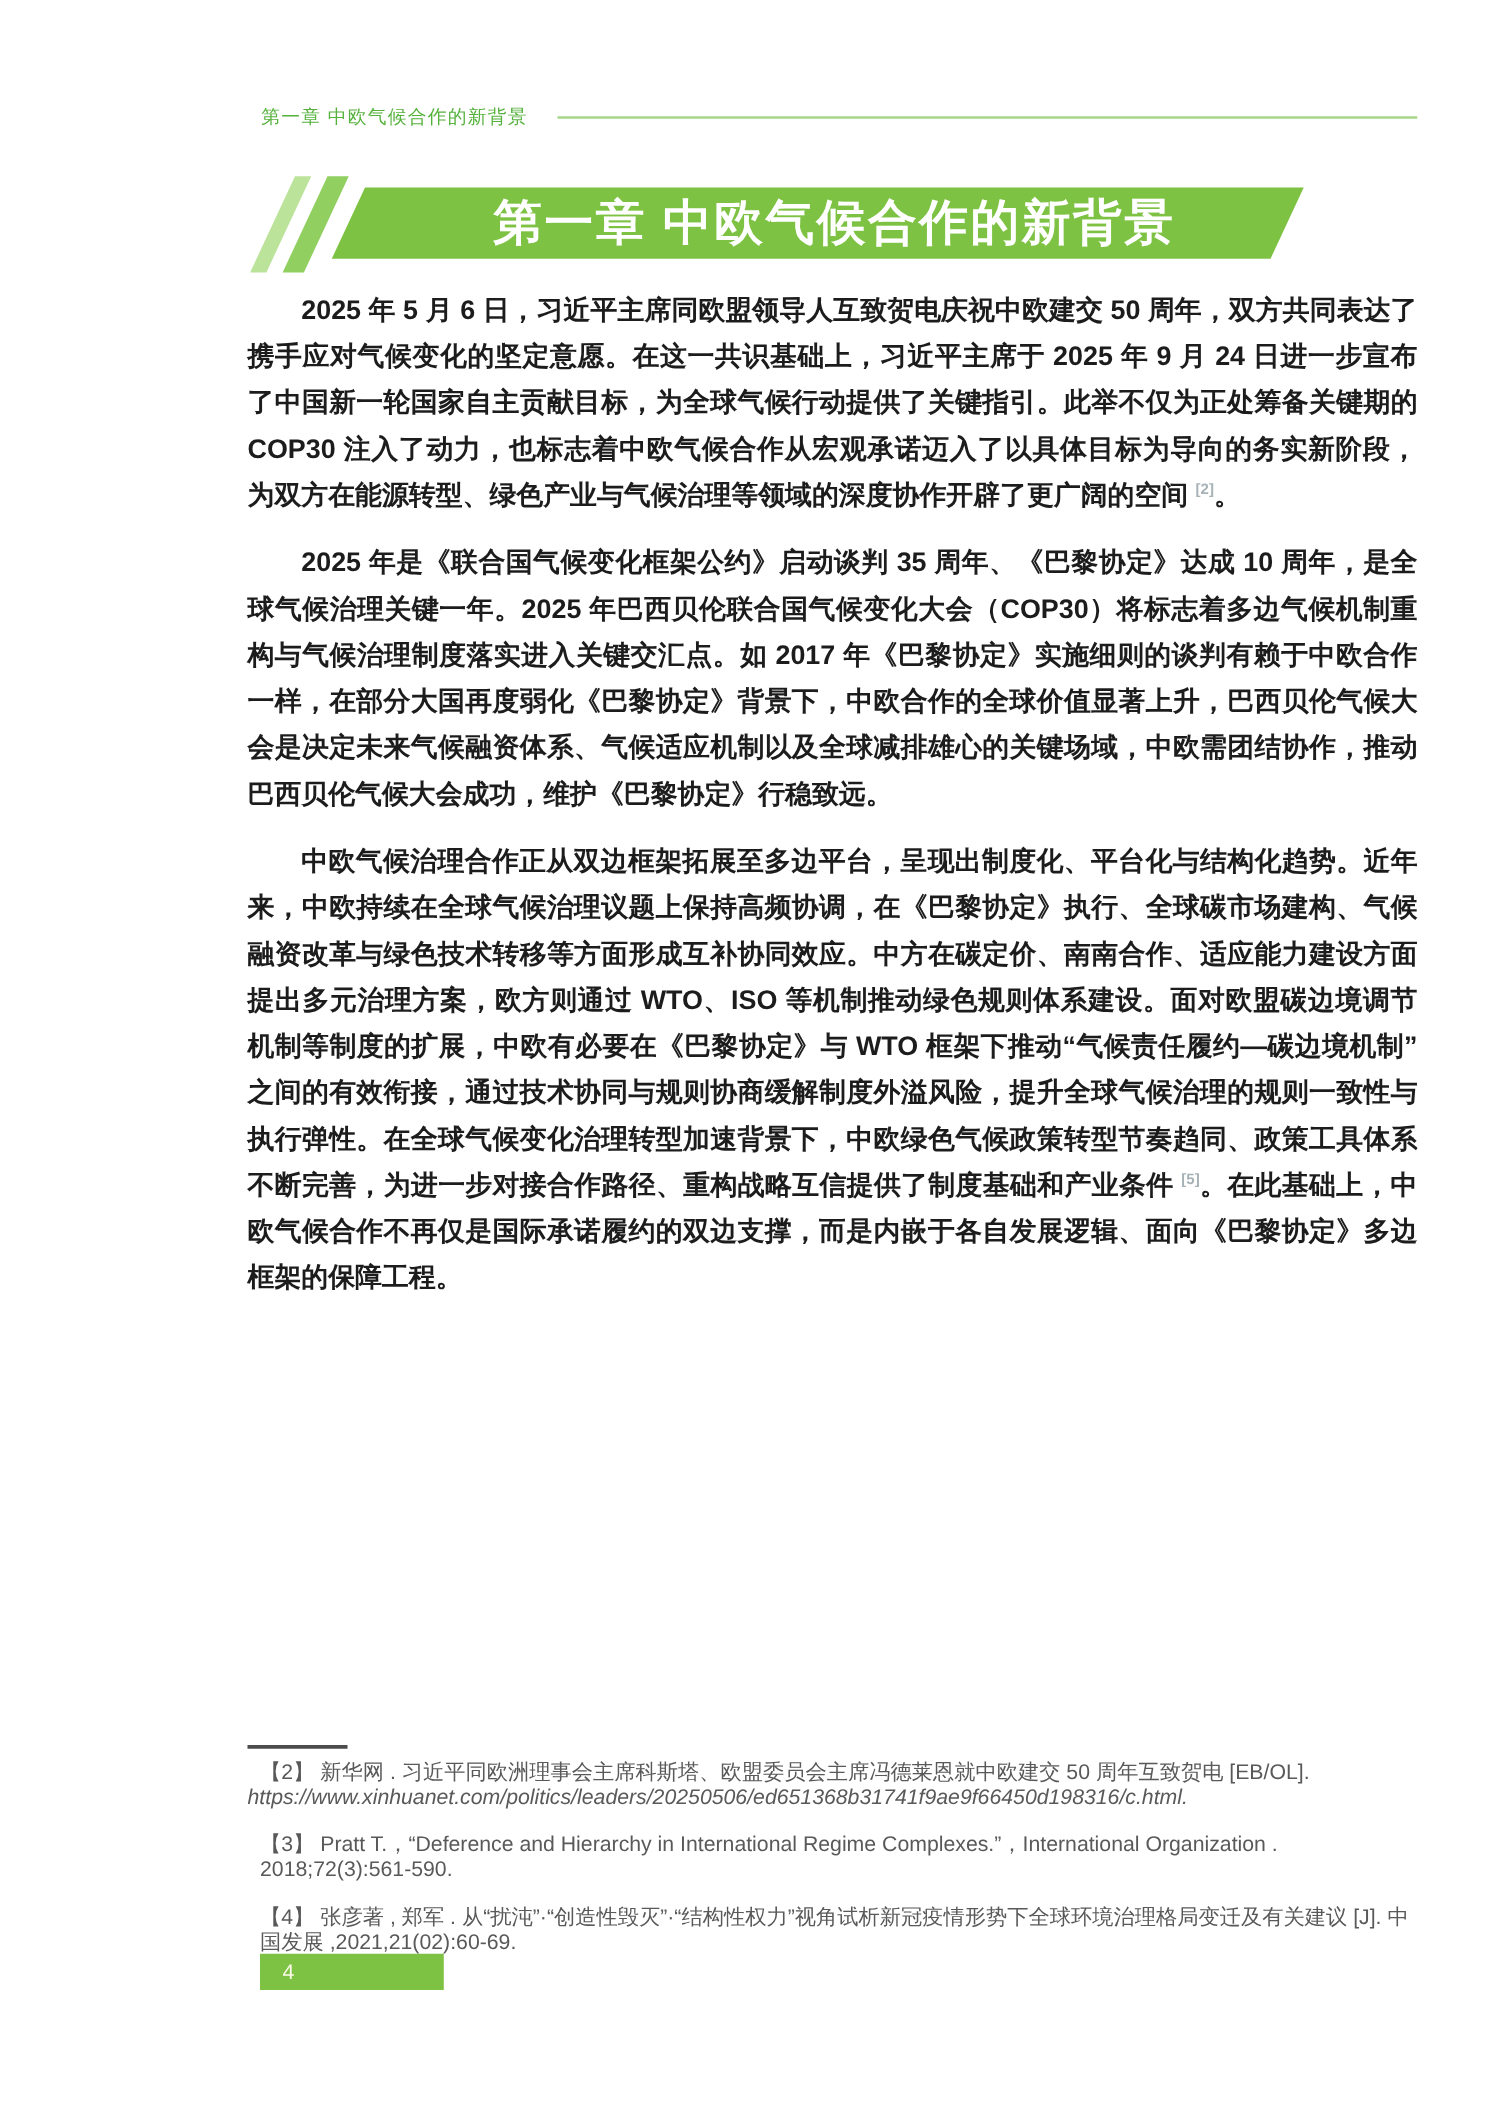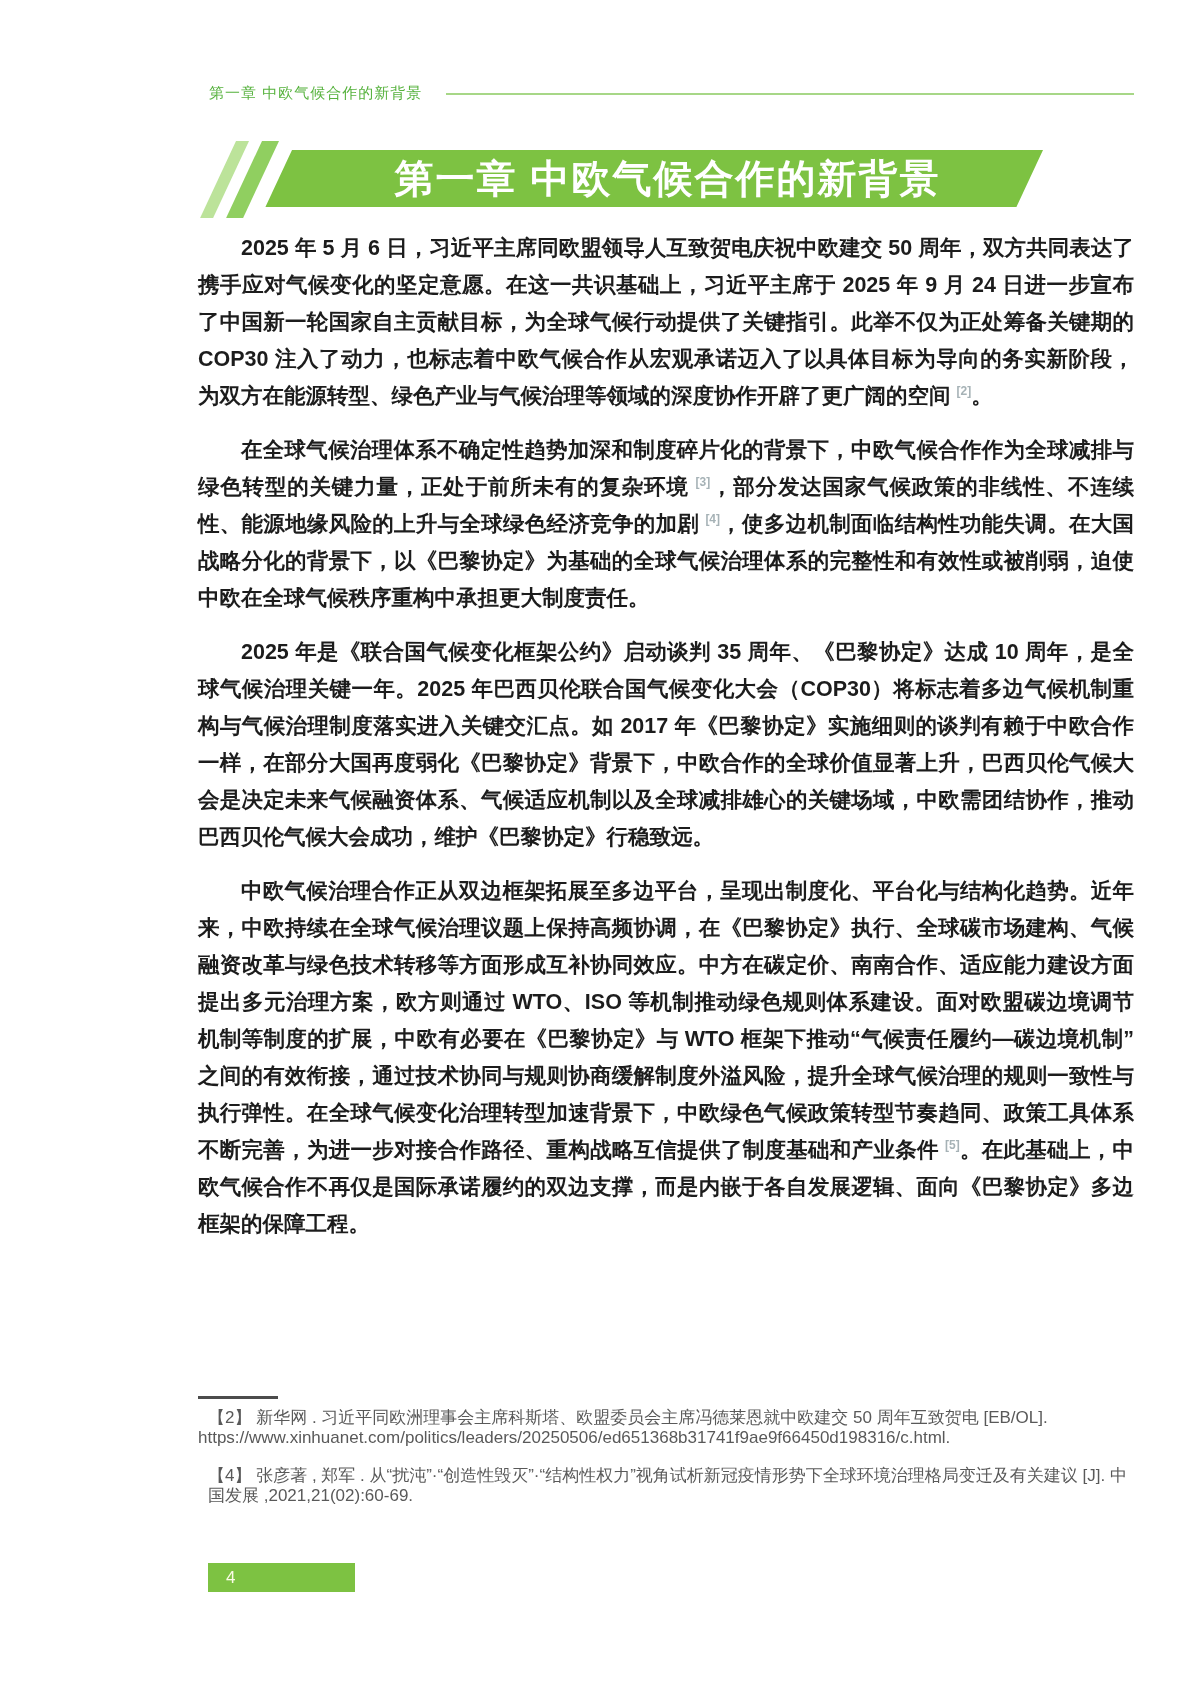--- a/index.html
+++ b/index.html
@@ -55,21 +55,21 @@
   .fn-divider{
     position:absolute;left:132px;top:1396px;width:80px;height:3px;background:#4c4c4c;
   }
   .footnotes{
     position:absolute;left:132px;top:1408px;width:936px;
     font-size:17px;line-height:19.5px;color:#595959;
     text-align:left;
   }
   .footnote{margin:0 0 19px 0;}
   .footnote div:first-child{padding-left:10px;}
-  .footnote div + div{padding-left:0;}
+  .footnote div + div{padding-left:0;font-style:italic;}
 
   
   .page-num-box{
     position:absolute;left:142px;top:1563px;width:147px;height:29px;
     background:#7dc242;color:#fbfbe8;
     font-size:17px;line-height:29px;padding-left:18px;box-sizing:border-box;
   }
 </style>
 </head>
 <body>
@@ -81,30 +81,32 @@
     <span class="rh-line"></span>
   </div>
 
   <div class="stripe stripe1"></div>
   <div class="stripe stripe2"></div>
   <div class="banner-box"></div>
   <div class="banner-title">第一章 中欧气候合作的新背景</div>
 
   <div class="body-text">
       <p class="para">2025 年 5 月 6 日，习近平主席同欧盟领导人互致贺电庆祝中欧建交 50 周年，双方共同表达了携手应对气候变化的坚定意愿。在这一共识基础上，习近平主席于 2025 年 9 月 24 日进一步宣布了中国新一轮国家自主贡献目标，为全球气候行动提供了关键指引。此举不仅为正处筹备关键期的 COP30 注入了动力，也标志着中欧气候合作从宏观承诺迈入了以具体目标为导向的务实新阶段，为双方在能源转型、绿色产业与气候治理等领域的深度协作开辟了更广阔的空间 <sup class="fnref">[2]</sup>。</p>
-      <p class="para">在全球气候治理体系不确定性趋势加深和制度碎片化的背景下，中欧气候合作作为全球减排与绿色转型的关键力量，正处于前所未有的复杂环境 <sup class="fnref">[3]</sup>，部分发达国家气候政策的非线性、不连续性、能源地缘风险的上升与全球绿色经济竞争的加剧 <sup class="fnref">[4]</sup>，使多边机制面临结构性功能失调。在大国战略分化的背景下，以《巴黎协定》为基础的全球气候治理体系的完整性和有效性或被削弱，迫使中欧在全球气候秩序重构中承担更大制度责任。</p>
       <p class="para">2025 年是《联合国气候变化框架公约》启动谈判 35 周年、《巴黎协定》达成 10 周年，是全球气候治理关键一年。2025 年巴西贝伦联合国气候变化大会（COP30）将标志着多边气候机制重构与气候治理制度落实进入关键交汇点。如 2017 年《巴黎协定》实施细则的谈判有赖于中欧合作一样，在部分大国再度弱化《巴黎协定》背景下，中欧合作的全球价值显著上升，巴西贝伦气候大会是决定未来气候融资体系、气候适应机制以及全球减排雄心的关键场域，中欧需团结协作，推动巴西贝伦气候大会成功，维护《巴黎协定》行稳致远。</p>
       <p class="para">中欧气候治理合作正从双边框架拓展至多边平台，呈现出制度化、平台化与结构化趋势。近年来，中欧持续在全球气候治理议题上保持高频协调，在《巴黎协定》执行、全球碳市场建构、气候融资改革与绿色技术转移等方面形成互补协同效应。中方在碳定价、南南合作、适应能力建设方面提出多元治理方案，欧方则通过 WTO、ISO 等机制推动绿色规则体系建设。面对欧盟碳边境调节机制等制度的扩展，中欧有必要在《巴黎协定》与 WTO 框架下推动“气候责任履约—碳边境机制”之间的有效衔接，通过技术协同与规则协商缓解制度外溢风险，提升全球气候治理的规则一致性与执行弹性。在全球气候变化治理转型加速背景下，中欧绿色气候政策转型节奏趋同、政策工具体系不断完善，为进一步对接合作路径、重构战略互信提供了制度基础和产业条件 <sup class="fnref">[5]</sup>。在此基础上，中欧气候合作不再仅是国际承诺履约的双边支撑，而是内嵌于各自发展逻辑、面向《巴黎协定》多边框架的保障工程。</p>
     </div>
 
   <div class="fn-divider"></div>
   <div class="footnotes">
       <div class="footnote">
         <div>【2】 新华网 . 习近平同欧洲理事会主席科斯塔、欧盟委员会主席冯德莱恩就中欧建交 50 周年互致贺电 [EB/OL].</div>
         <div>https://www.xinhuanet.com/politics/leaders/20250506/ed651368b31741f9ae9f66450d198316/c.html.</div>
+      </div>
+      <div class="footnote">
+        <div>【3】 Pratt T.，“Deference and Hierarchy in International Regime Complexes.”，International Organization . 2018;72(3):561-590.</div>
       </div>
       <div class="footnote">
         <div>【4】 张彦著 , 郑军 . 从“扰沌”·“创造性毁灭”·“结构性权力”视角试析新冠疫情形势下全球环境治理格局变迁及有关建议 [J]. 中国发展 ,2021,21(02):60-69.</div>
       </div>
     </div>
 
   <div class="page-num-box">
     <span>4</span>
   </div>
 

